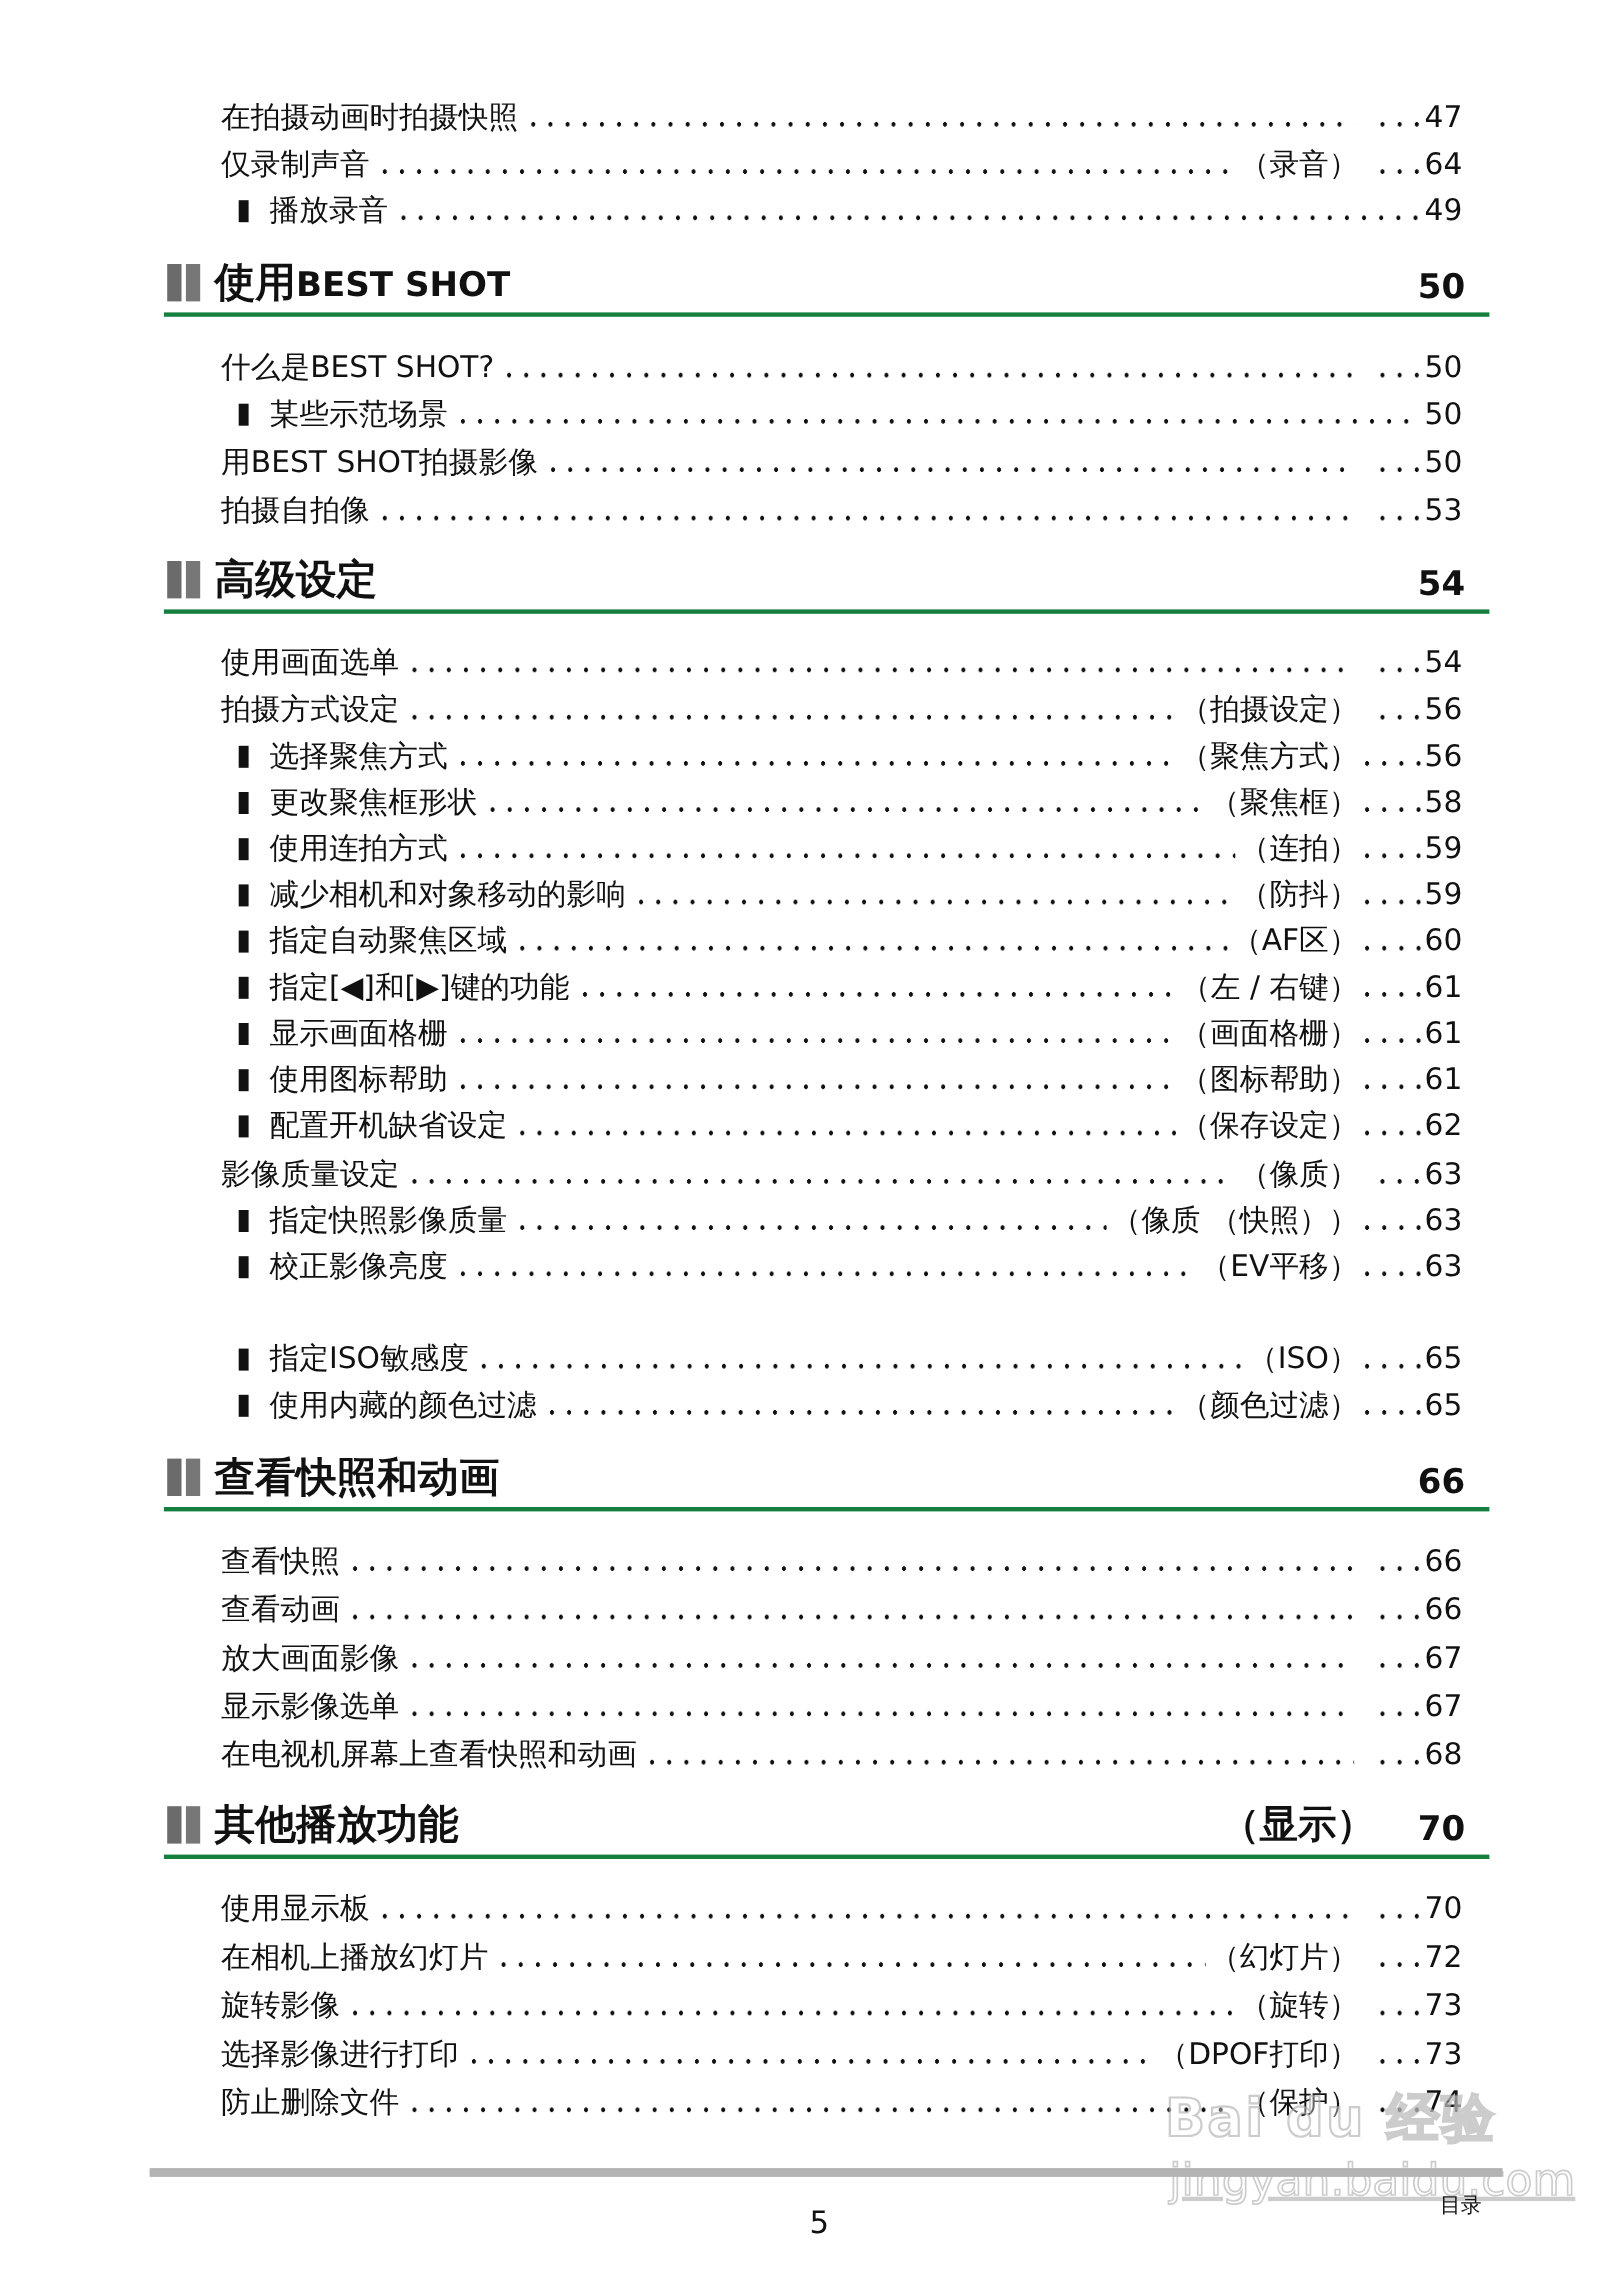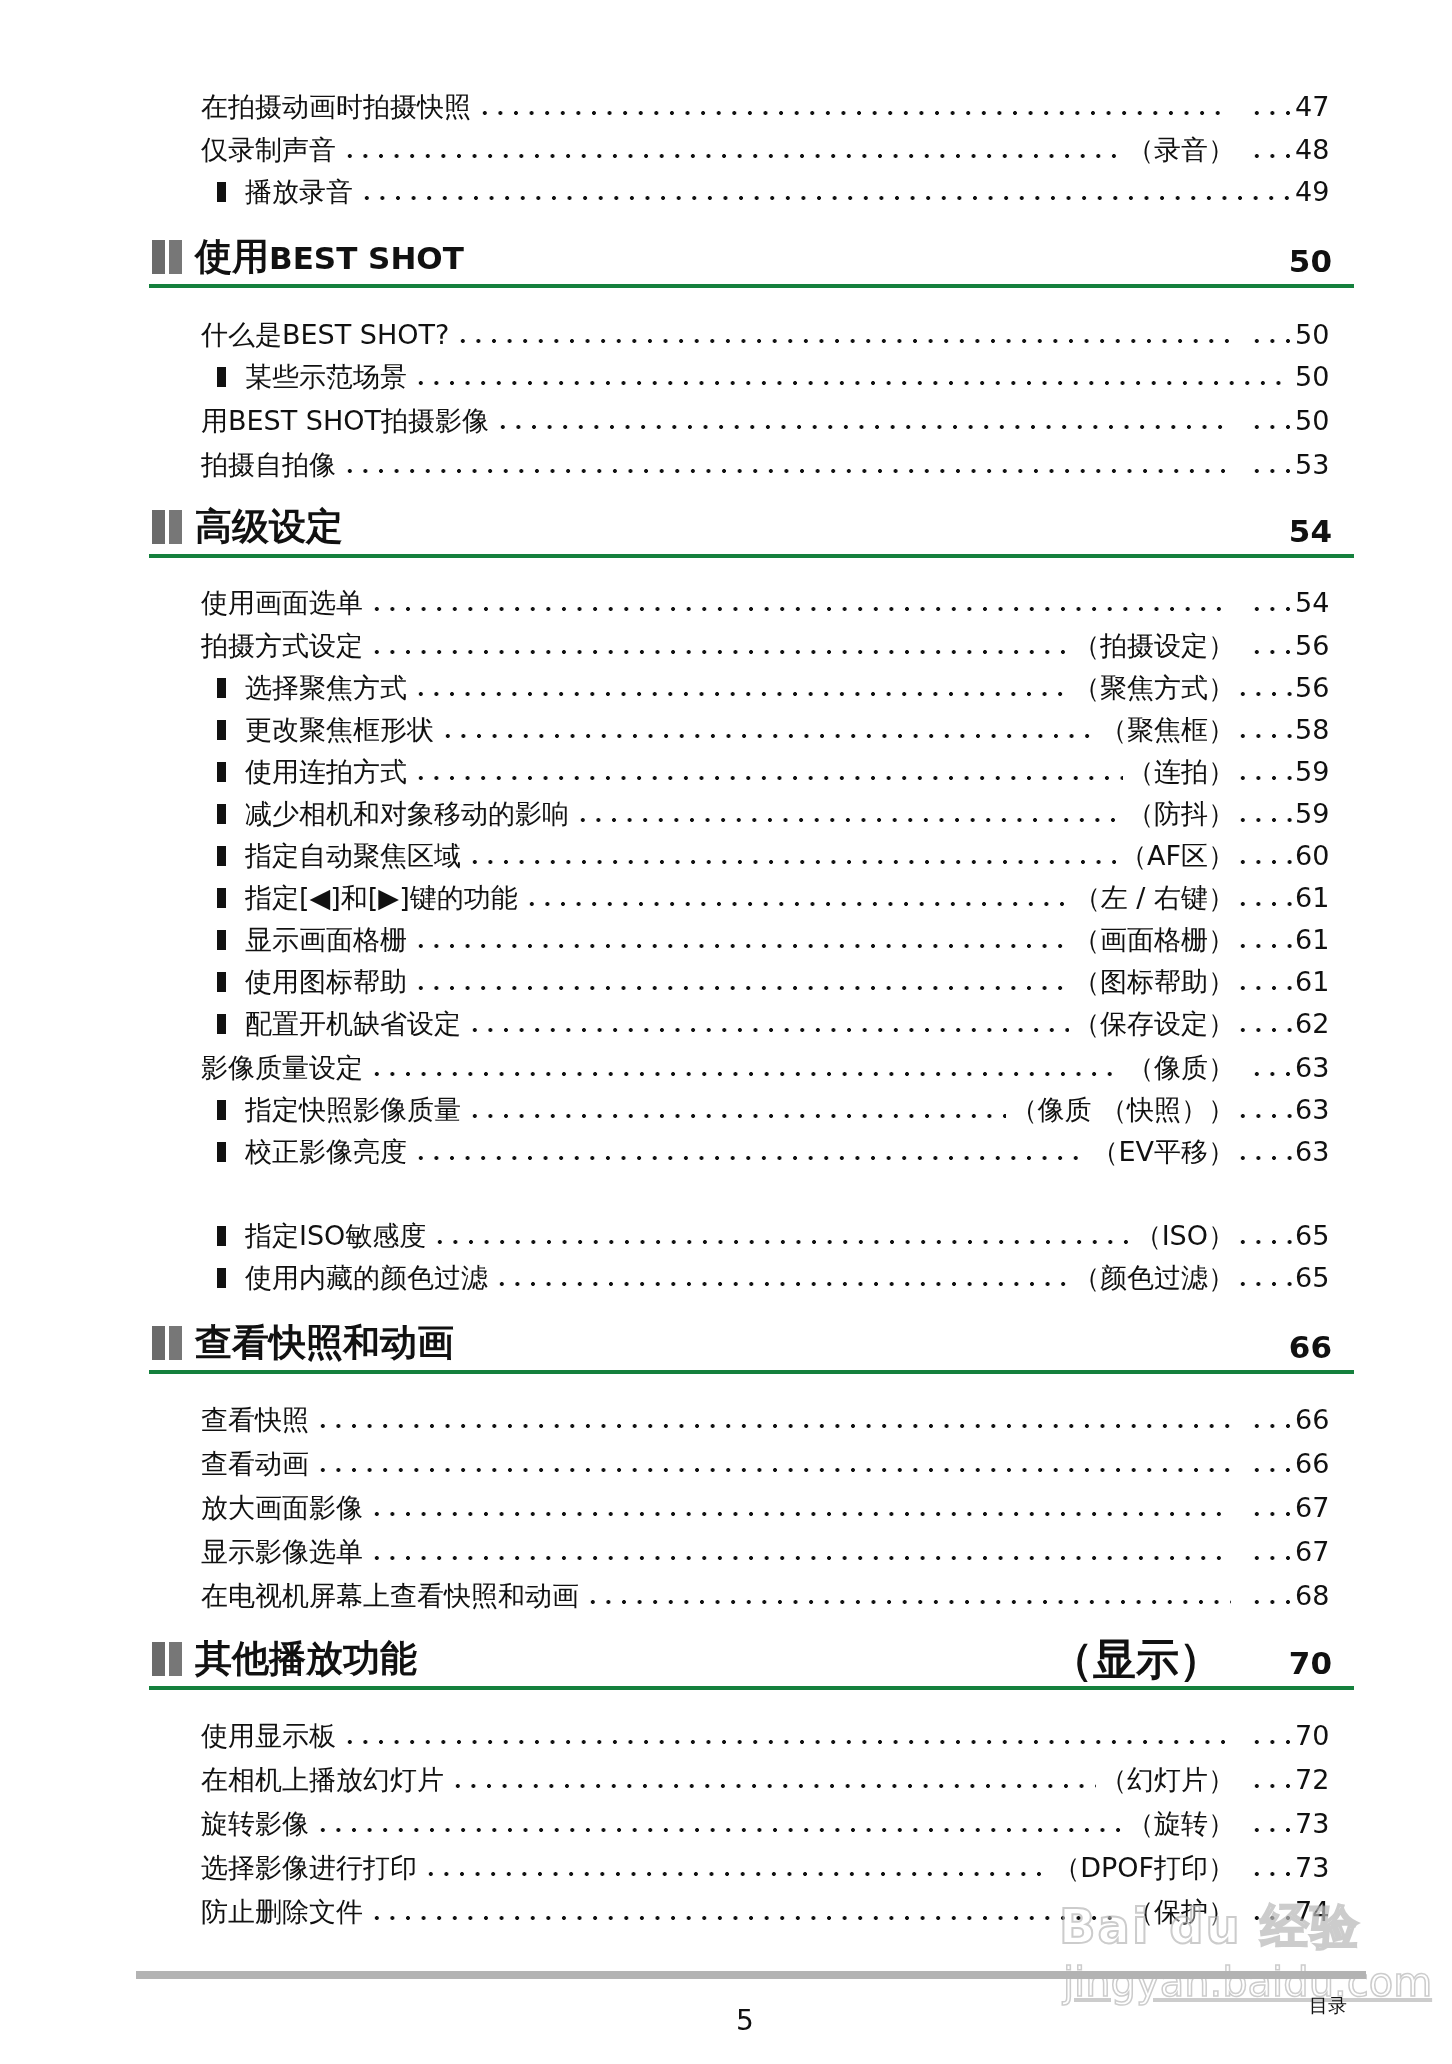--- a/index.html
+++ b/index.html
@@ -30,21 +30,21 @@
     
     .section { position: absolute; left: 125px; width: 1205px; height: 52px;
                border-bottom: 4px solid #15803d; }
     .section .marker { position: absolute; left: 3px; top: 8px; width: 32px; height: 34px; }
     .section .marker i { position: absolute; top: 0; width: 13px; height: 34px; background: #6b6b6b; }
     .section .marker i.b1 { left: 0; }
     .section .marker i.b2 { left: 17px; background: #777; }
     .section .stitle { position: absolute; left: 46px; top: 2px; font-size: 37px; font-weight: bold;
                        line-height: 46px; white-space: nowrap; }
     .section .stitle .latin { font-size: 31px; }
-    .section .sref { position: absolute; right: 132px; top: 2px; font-size: 43px; font-weight: bold;
+    .section .sref { position: absolute; right: 104px; top: 2px; font-size: 35px; font-weight: bold;
                      line-height: 46px; }
     .section .snum { position: absolute; right: 22px; top: 6px; font-size: 31px; font-weight: bold;
                      line-height: 46px; }
 
     
     .footer-rule { position: absolute; left: 112px; top: 1971px; width: 1230px; height: 8px;
                    background: #b3b3b3; }
     .footer-page { position: absolute; left: 712px; top: 2004px; font-size: 28px; line-height: 34px; }
     .footer-label { position: absolute; left: 1285px; top: 1993px; font-size: 19px; line-height: 24px; }
 
@@ -68,21 +68,21 @@
     <span class="gap"></span>
       <span class="tail"></span>
     <span class="page-num">47</span>
   </div>
   <div class="entry" style="top:127px">
     <span class="title">仅录制声音</span>
     <span class="leader"></span>
     <span class="ref">（录音）</span>
     <span class="gap"></span>
       <span class="tail"></span>
-    <span class="page-num">48</span>
+    <span class="page-num">64</span>
   </div>
   <div class="entry sub" style="top:169px">
     <span class="bullet"></span>
     <span class="title">播放录音</span>
     <span class="leader"></span>
     <span class="page-num">49</span>
   </div>
 
   <div class="section" style="top:232px">
     <span class="marker">

